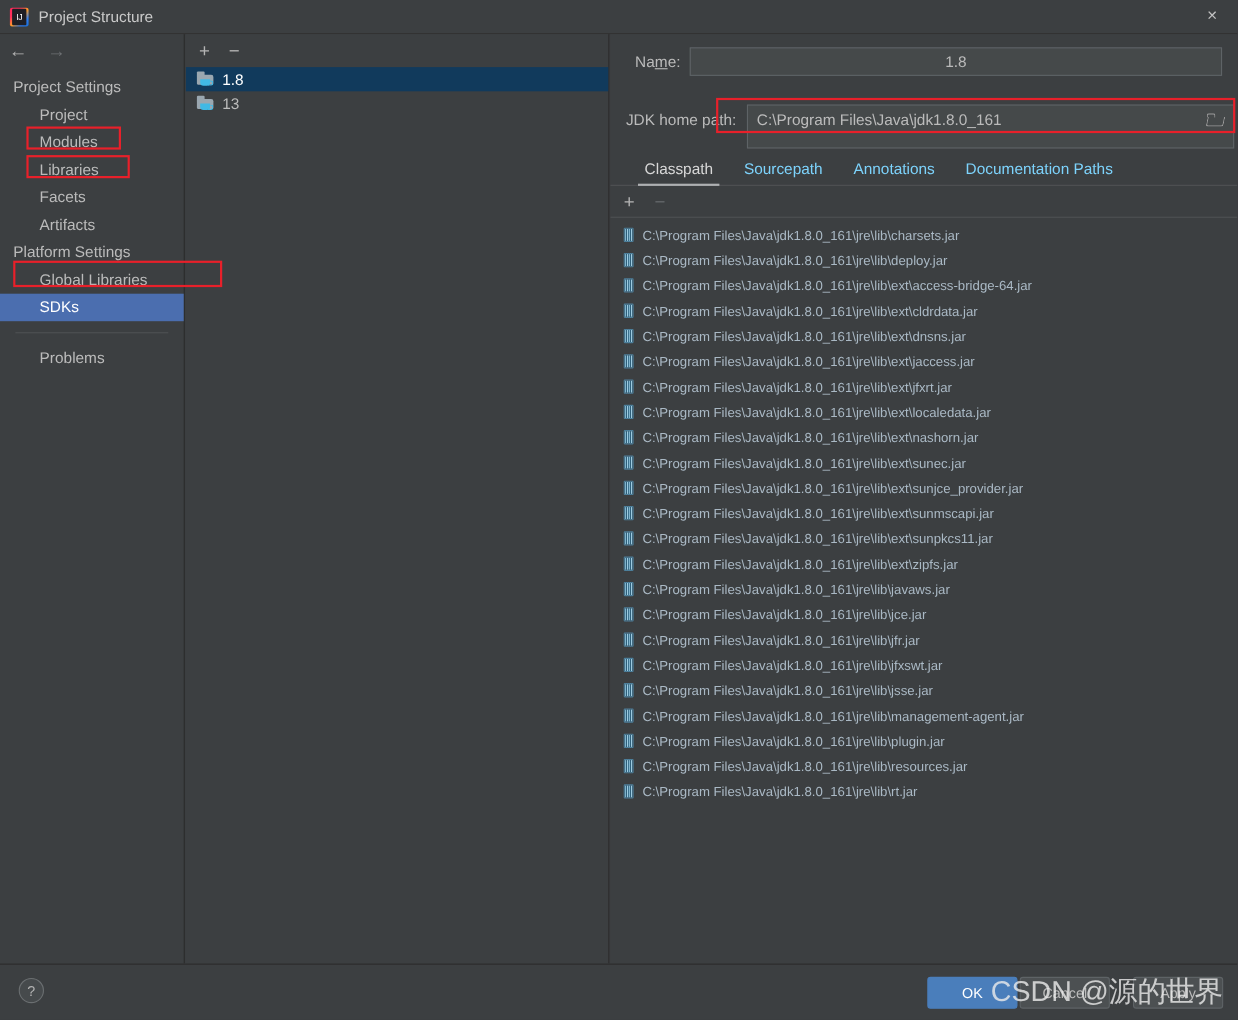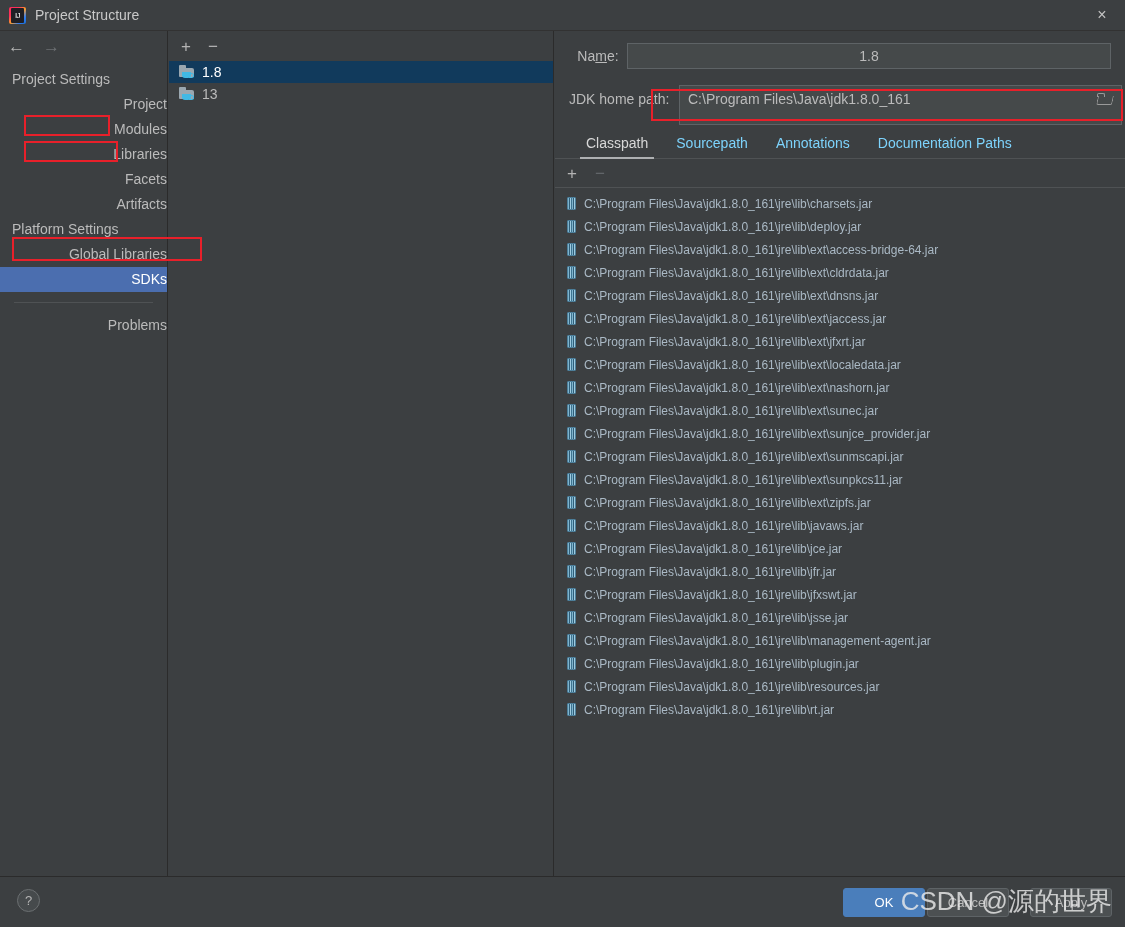--- a/index.html
+++ b/index.html
@@ -62,21 +62,21 @@
   .nav-arrow.disabled { color: #6d7073; }
 
   .nav-list { margin-top: 6px; }
   .nav-group {
     font-size: 14px; color: #bbbbbb;
     padding: 3px 0 3px 12px; line-height: 19px;
   }
   .nav-item {
     font-size: 14px; color: #bbbbbb;
     padding: 3px 0 3px 36px; line-height: 19px;
-    cursor: pointer; position: relative; text-align: right;
+    cursor: pointer; position: relative;
   }
   .nav-item.selected { background: #4b6eaf; color: #ffffff; }
   .nav-sep {
     height: 1px; background: #4f5254; margin: 10px 14px 10px 14px;
   }
 
   
   .sdk-panel {
     position: absolute; left: 169px; top: 31px;
     width: 385px; height: 845px;
@@ -130,21 +130,21 @@
   }
   .field-label u { text-decoration: underline; }
   .text-input {
     background: #45494a; border: 1px solid #5e6366;
     color: #bbbbbb; font-size: 14px;
     height: 26px; line-height: 24px; padding: 0 8px;
     font-family: "Liberation Sans", sans-serif;
   }
   .name-row { margin-top: 12px; text-align: center; }
   .name-input { width: 492px; }
-  .jdk-row { margin-top: 16px; }
+  .jdk-row { margin-top: 26px; }
   .jdk-input-wrap {
     position: relative; width: 443px; height: 28px;
   }
   .jdk-input {
     width: 443px; height: 40px; padding-right: 34px; line-height: 26px;
   }
   .browse-ico {
     position: absolute; right: 8px; top: 7px;
     width: 17px; height: 14px; cursor: pointer;
   }

